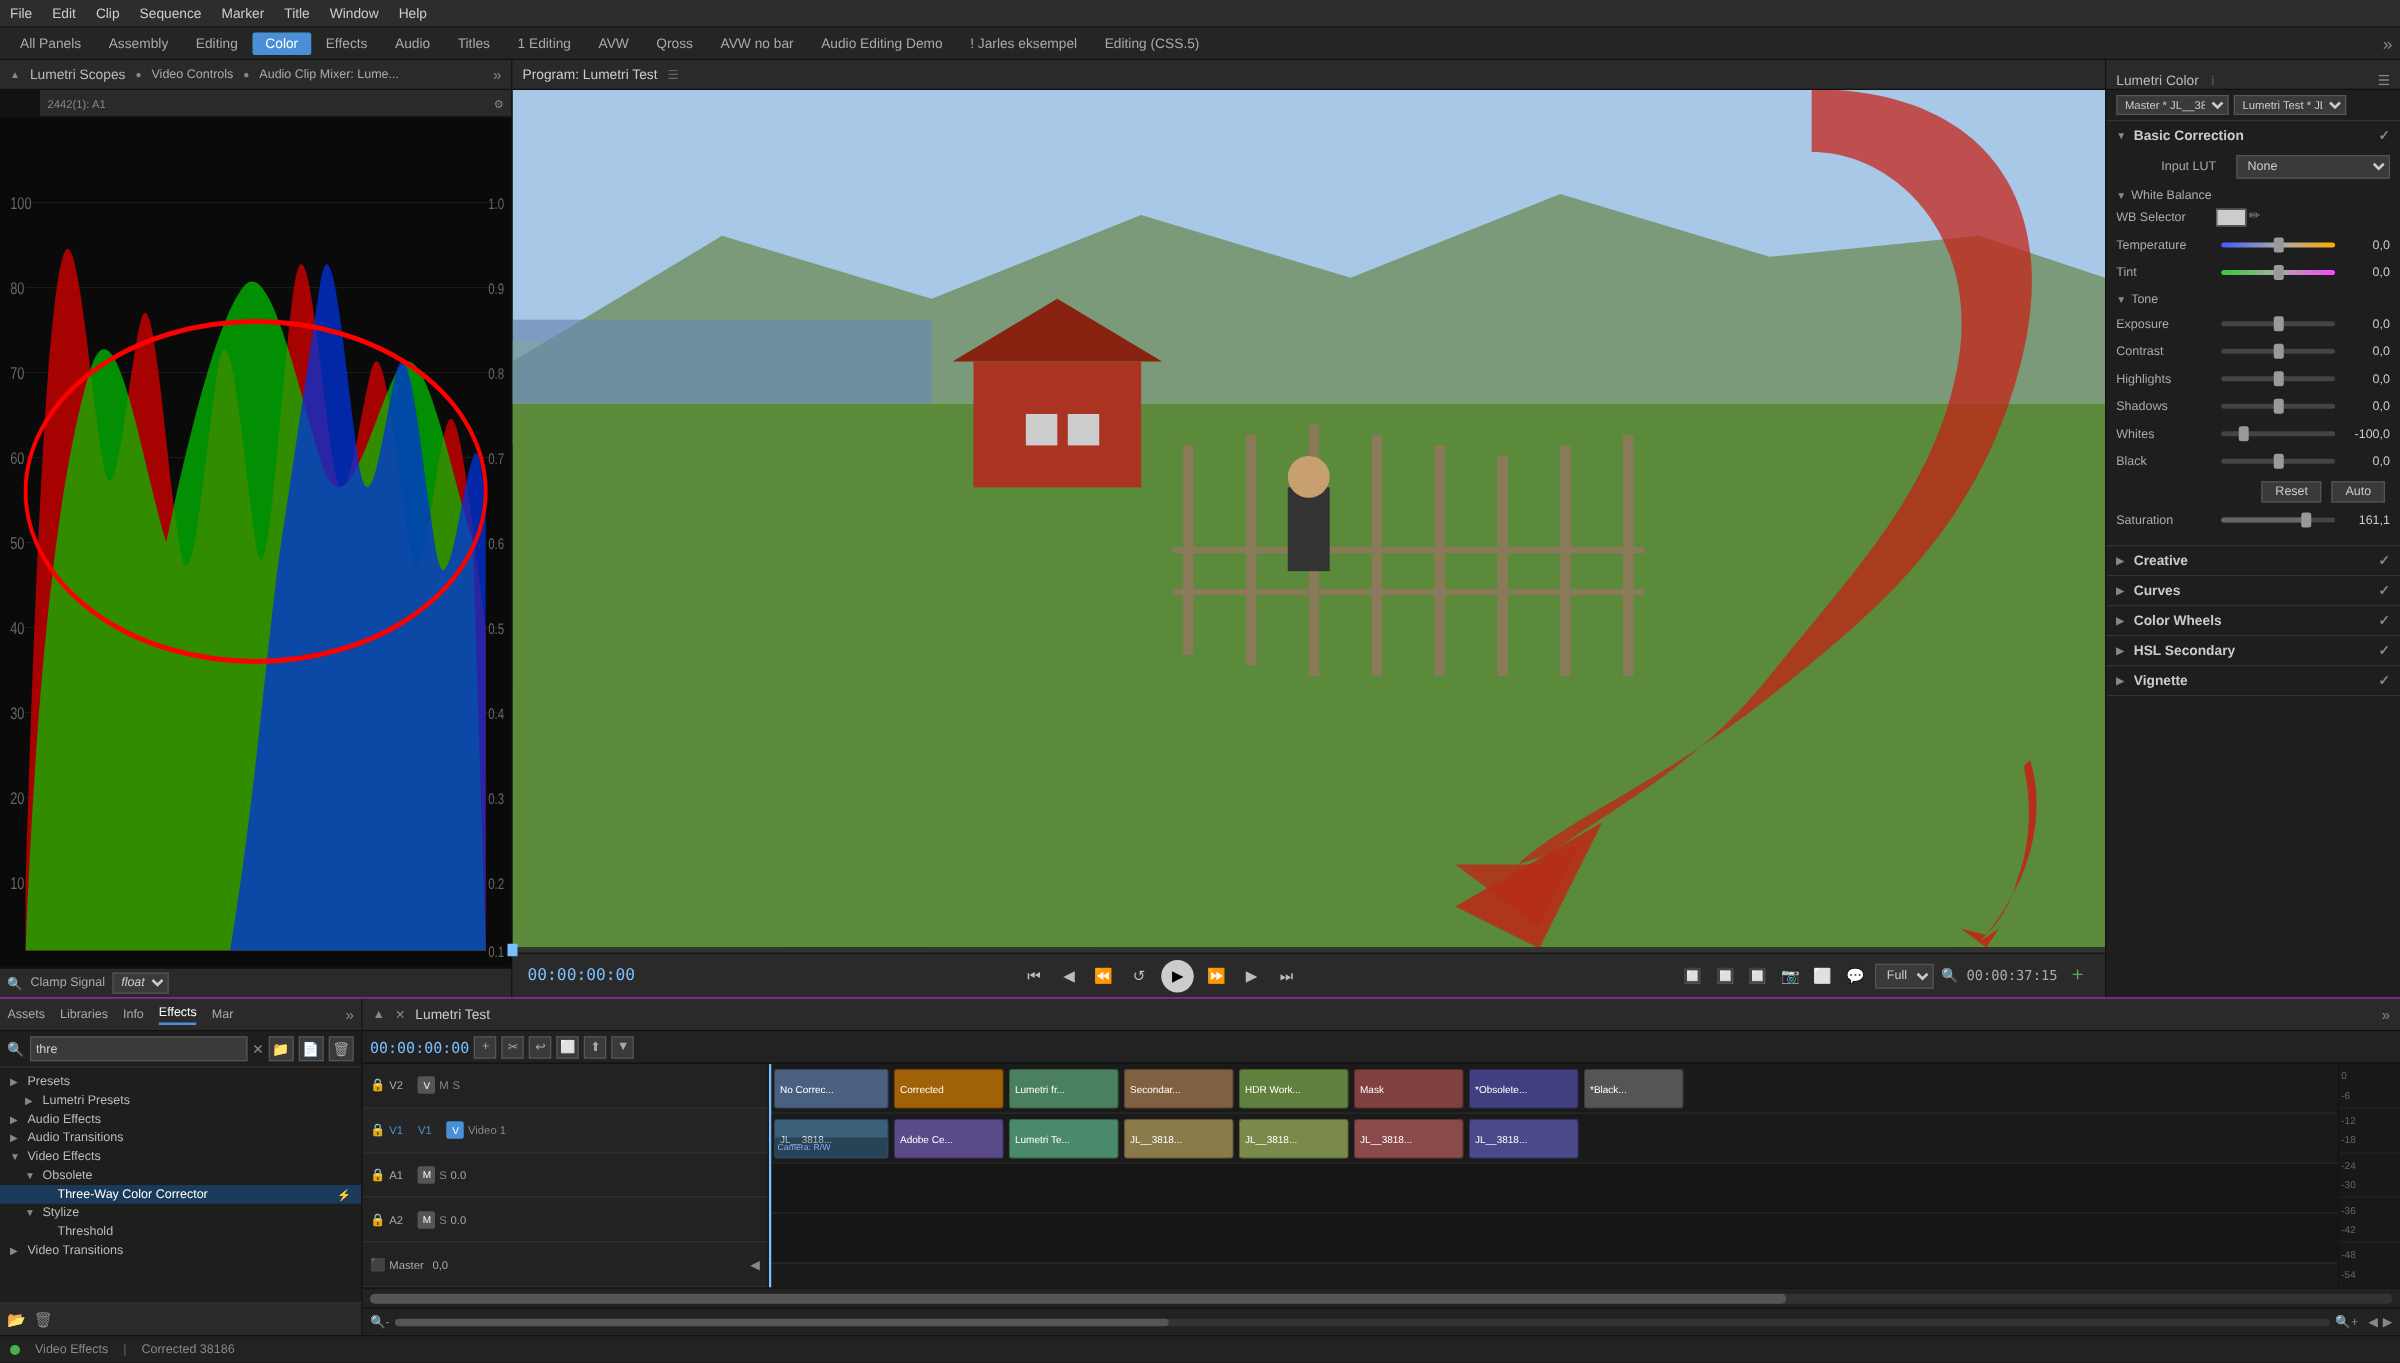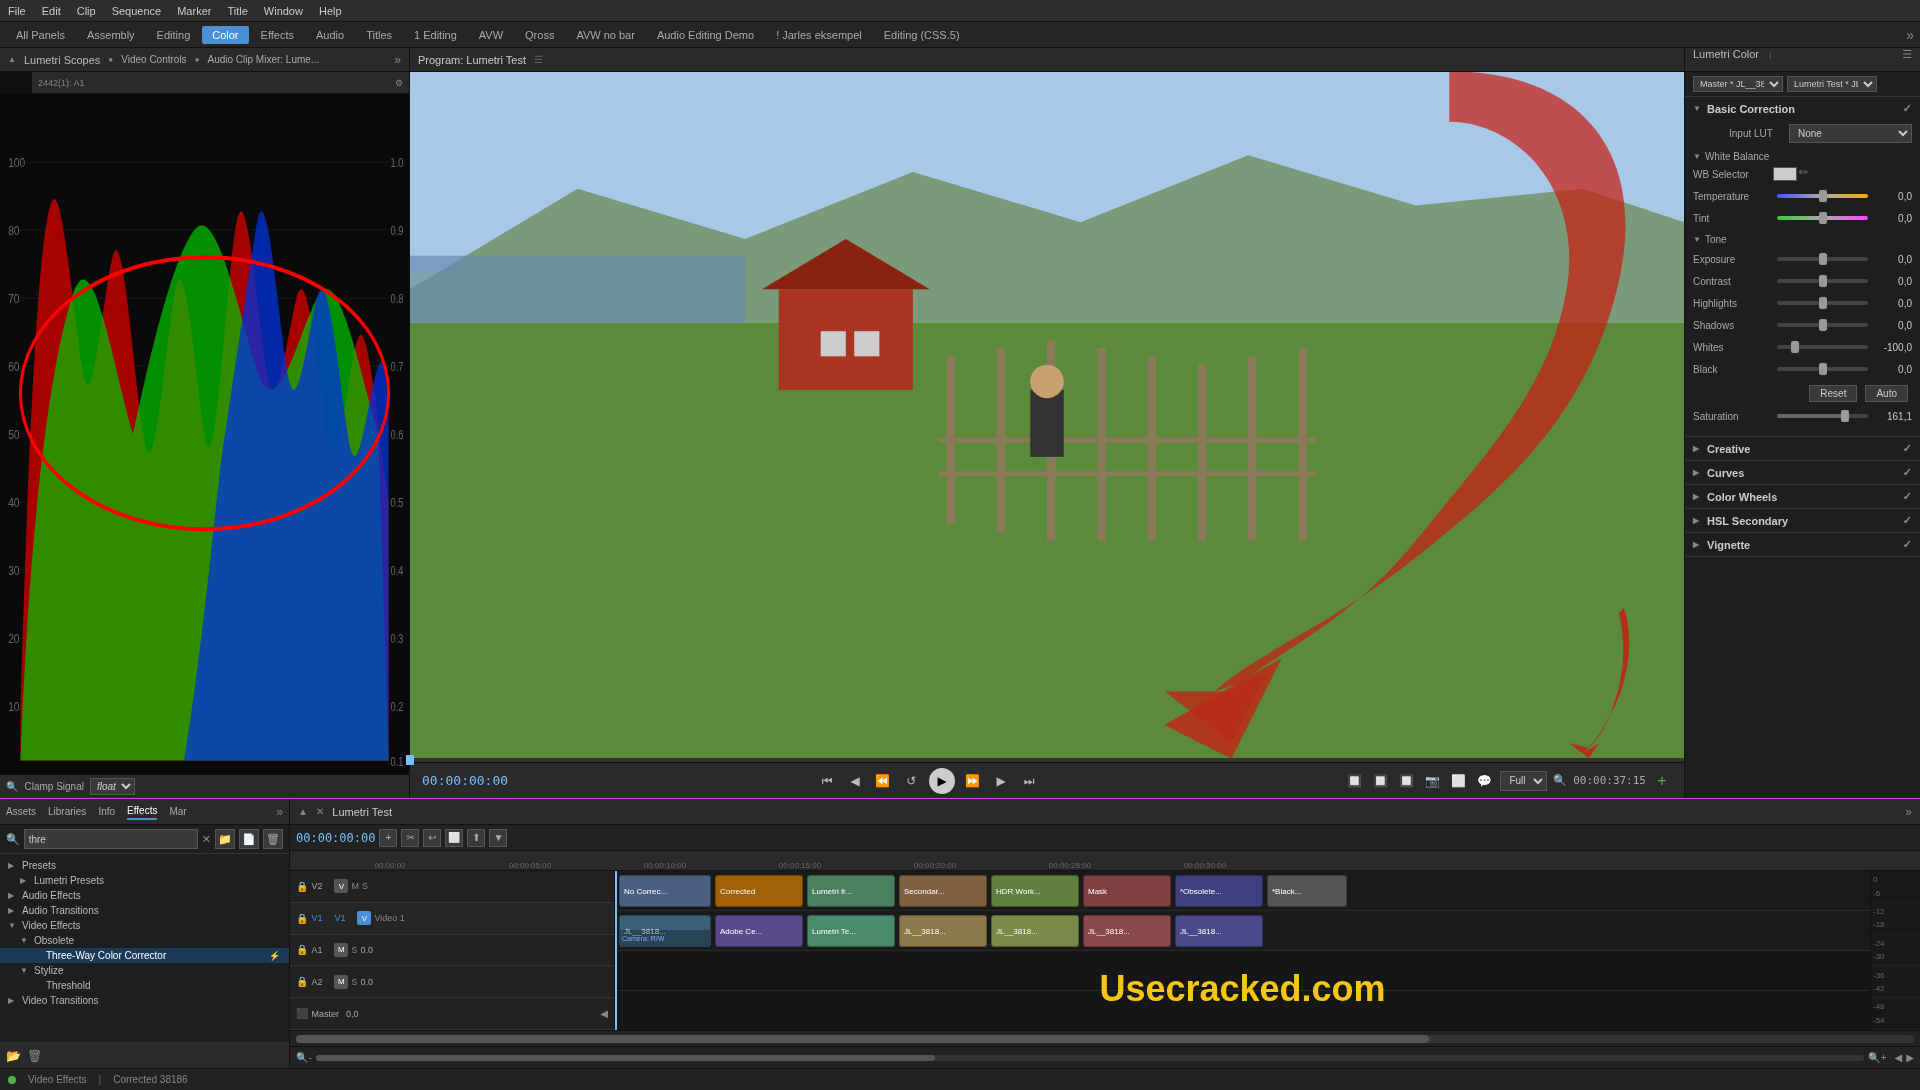--- a/index.html
+++ b/index.html
@@ -198,21 +198,21 @@
       width: 235px;
       background: #1e1e1e;
       display: flex;
       flex-direction: column;
       flex-shrink: 0;
     }
     .lumetri-header {
       background: #2a2a2a;
       height: 24px;
       display: flex;
-      align-items: flex-start;
+      align-items: flex-end;
       padding: 0 8px;
       gap: 10px;
       border-bottom: 1px solid #111;
       font-size: 11px;
       color: #bbb;
     }
     .lumetri-master-row {
       padding: 4px 8px;
       display: flex;
       align-items: center;
@@ -1095,29 +1095,20 @@
     <div class="timeline-controls">
       <span class="tl-timecode">00:00:00:00</span>
       <div class="tl-btn">+</div>
       <div class="tl-btn">✂</div>
       <div class="tl-btn">↩</div>
       <div class="tl-btn">⬜</div>
       <div class="tl-btn">⬆</div>
       <div class="tl-btn">▼</div>
     </div>
 
-    <div class="timeline-ruler">
-      <div class="ruler-mark" style="left:100px;">00:00:00</div>
-      <div class="ruler-mark" style="left:240px;">00:00:05:00</div>
-      <div class="ruler-mark" style="left:375px;">00:00:10:00</div>
-      <div class="ruler-mark" style="left:510px;">00:00:15:00</div>
-      <div class="ruler-mark" style="left:645px;">00:00:20:00</div>
-      <div class="ruler-mark" style="left:780px;">00:00:25:00</div>
-      <div class="ruler-mark" style="left:915px;">00:00:30:00</div>
-    </div>
 
     <div class="timeline-tracks">
       <div class="track-labels">
 
         <div class="track-label-full">
           <span style="color:#888;font-size:10px;cursor:pointer;">🔒</span>
           <span class="track-num">V2</span>
           <div class="track-toggle">V</div>
           <span style="font-size:9px;color:#888;cursor:pointer;">M</span>
           <span style="font-size:9px;color:#888;cursor:pointer;">S</span>
@@ -1212,21 +1203,20 @@
             <span class="clip-name">JL__3818...</span>
           </div>
         </div>
 
         <div class="track-row" style="background:#161616;">
         </div>
 
         <div class="track-row" style="background:#161616;">
         </div>
 
-        <div class="watermark">Usecracked.com</div>
       </div>
 
       <div style="width:50px;background:#181818;border-left:1px solid #111;display:flex;flex-direction:column;font-size:8px;color:#666;padding-top:0px;overflow:hidden;">
         <div style="height:40px;border-bottom:1px solid #222;padding:2px;display:flex;flex-direction:column;justify-content:space-around;">
           <span>0</span>
           <span>-6</span>
         </div>
         <div style="height:40px;border-bottom:1px solid #222;padding:2px;display:flex;flex-direction:column;justify-content:space-around;">
           <span>-12</span>
           <span>-18</span>

